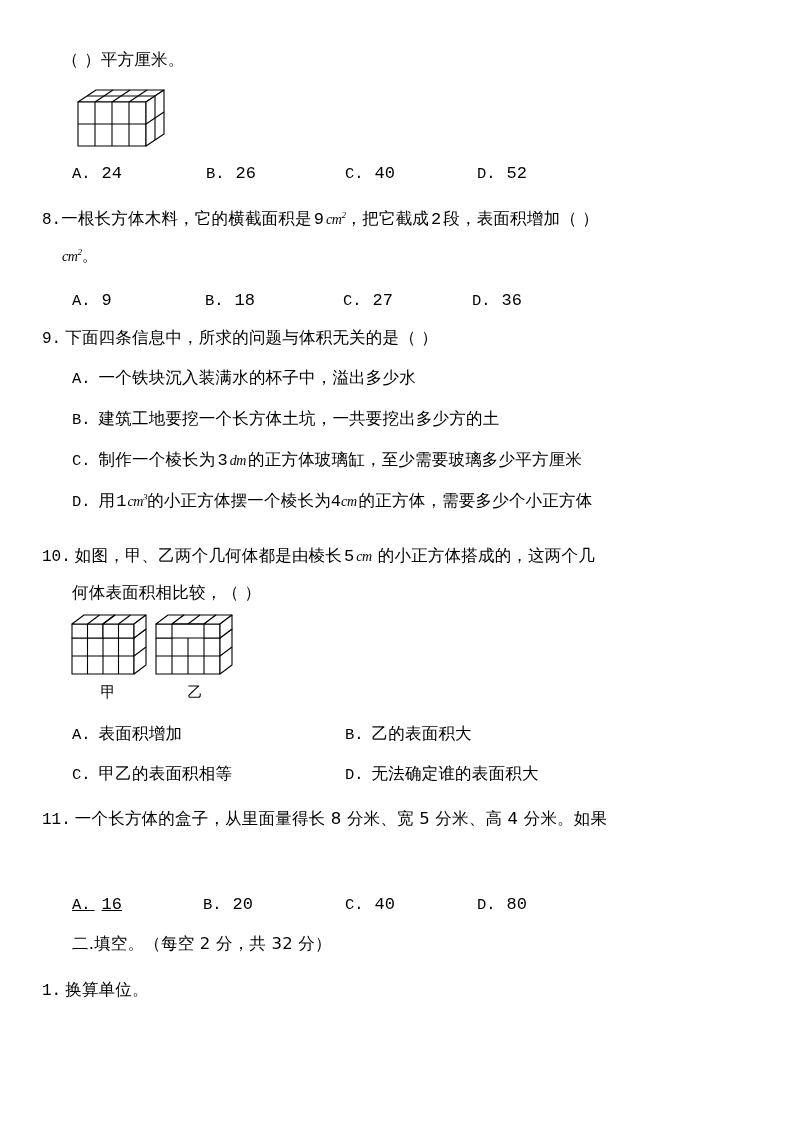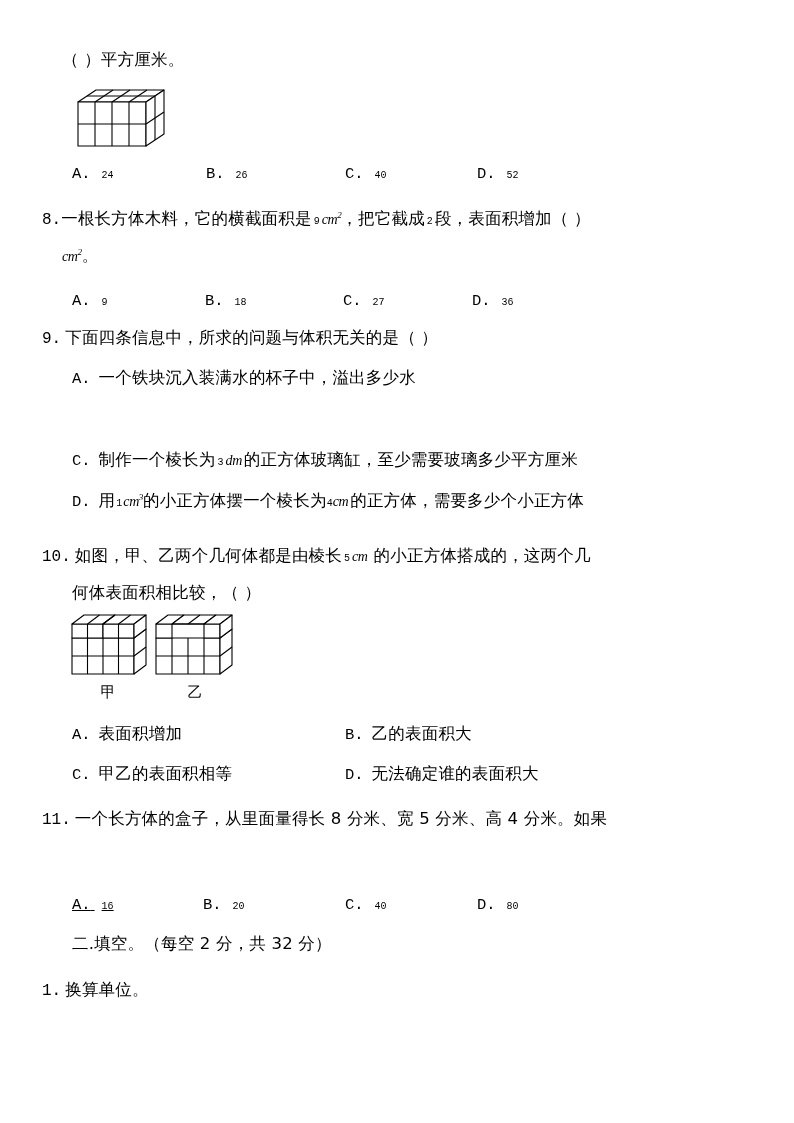--- a/index.html
+++ b/index.html
@@ -32,21 +32,21 @@
     font-family: "DejaVu Sans", "Liberation Sans", sans-serif;
     font-size: 16.5px;
     letter-spacing: 0.2px;
   }
   .qnum {
     font-family: "Liberation Mono", "DejaVu Sans Mono", monospace;
     font-size: 16px;
   }
   .num {
     font-family: "Liberation Mono", "DejaVu Sans Mono", monospace;
-    font-size: 10px;
+    font-size: 17px;
   }
   
   .unit {
     font-family: "Liberation Serif", "DejaVu Serif", serif;
     font-style: italic;
     font-size: 14px;
     letter-spacing: -0.4px;
   }
   .unit sup {
     font-size: 9px;
@@ -145,20 +145,23 @@
   </div>
 
   <div class="row" style="left:42px; top:330px;">
     <span class="qnum" style="margin-right:4px;">9.</span><span class="cjk">下面四条信息中，所求的问题与体积无关的是（      ）</span>
   </div>
 
   <div class="row" style="left:72px; top:370px;">
     <span class="optlabel" style="margin-right:8px;">A.</span><span class="cjk">一个铁块沉入装满水的杯子中，溢出多少水</span>
   </div>
 
+  <div class="row" style="left:72px; top:411px;">
+    <span class="optlabel" style="margin-right:8px;">B.</span><span class="cjk">建筑工地要挖一个长方体土坑，一共要挖出多少方的土</span>
+  </div>
 
   <div class="row" style="left:72px; top:452px;">
     <span class="optlabel" style="margin-right:8px;">C.</span><span class="cjk">制作一个棱长为</span><span class="num" style="margin:0 2px;">3</span><span class="unit">dm</span><span class="cjk" style="margin-left:2px;">的正方体玻璃缸，至少需要玻璃多少平方厘米</span>
   </div>
 
   <div class="row" style="left:72px; top:493px;">
     <span class="optlabel" style="margin-right:8px;">D.</span><span class="cjk">用</span><span class="num" style="margin:0 1px;">1</span><span class="unit"><span>cm</span><sup>3</sup></span><span class="cjk">的小正方体摆一个棱长为</span><span class="num">4</span><span class="unit">cm</span><span class="cjk" style="margin-left:2px;">的正方体，需要多少个小正方体</span>
   </div>
 
   <div class="row" style="left:42px; top:548px;">

